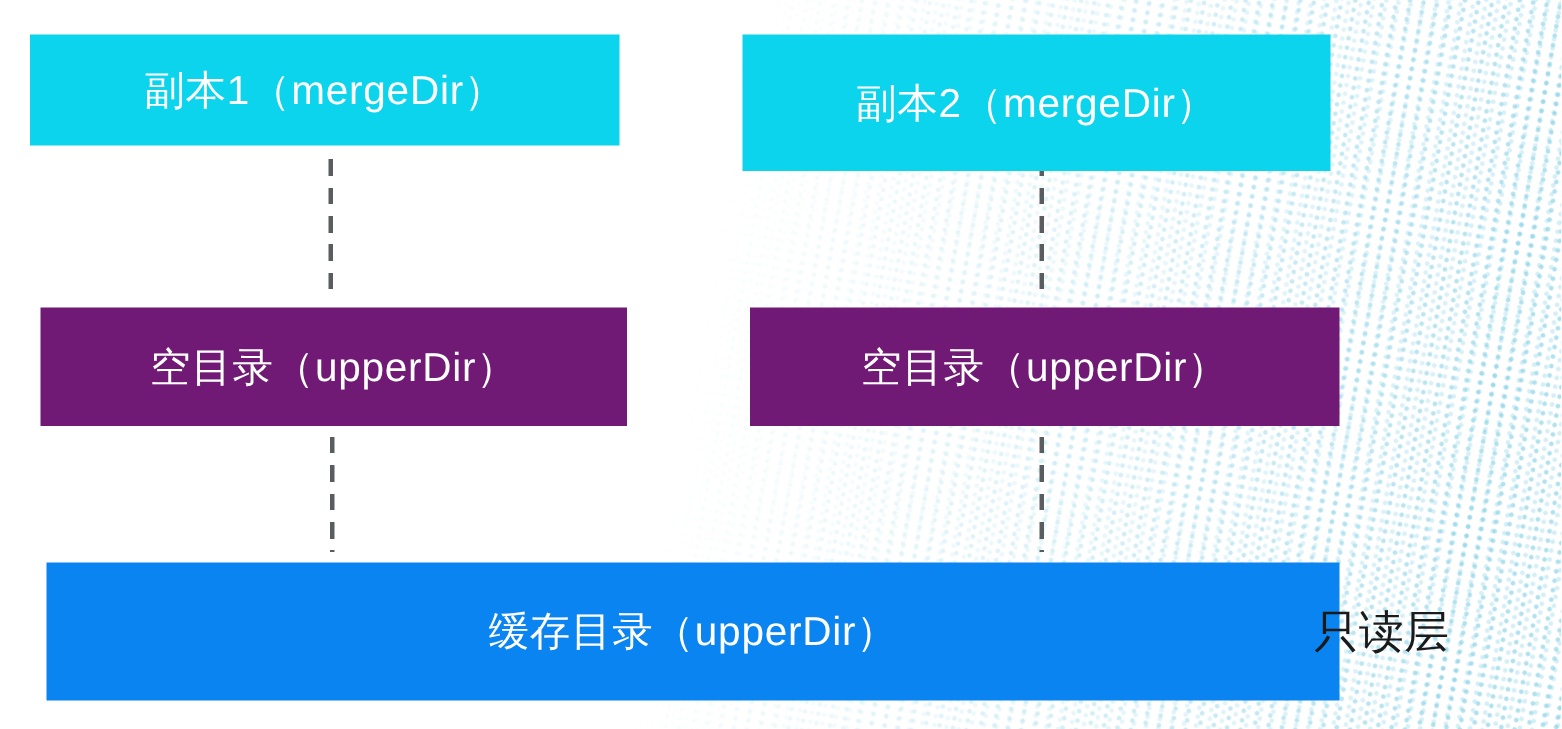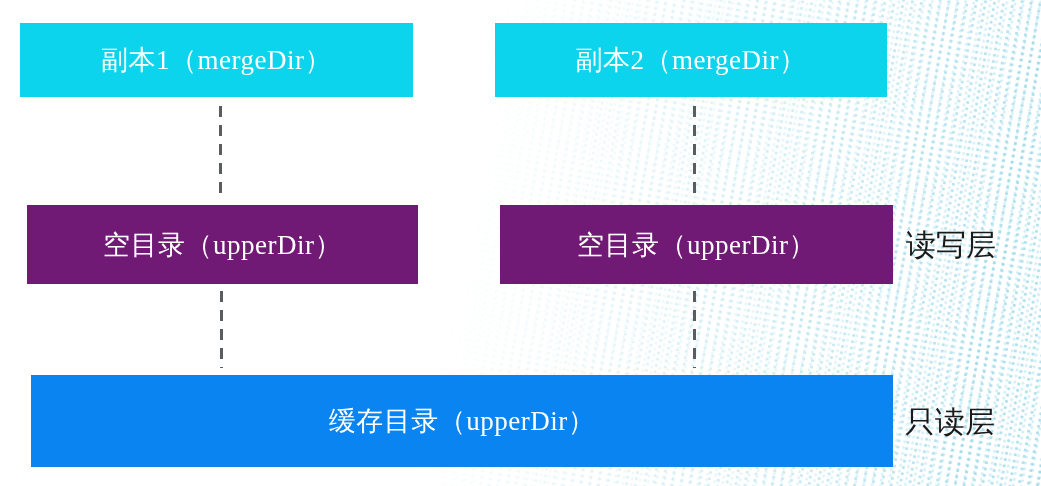--- a/index.html
+++ b/index.html
@@ -6,21 +6,20 @@
   html, body { background: #ffffff; }
   body {
     font-family: "Liberation Sans", "DejaVu Sans", sans-serif;
   }
   .canvas {
     position: relative;
     width: 1041px;
     height: 486px;
     background: #ffffff;
     overflow: hidden;
-    font-family: Liberation Serif, serif;
   }
   
   .bg-pattern {
     position: absolute;
     left: 360px;
     top: -160px;
     width: 1000px;
     height: 820px;
     background-image:
       radial-gradient(circle, rgba(110, 200, 224, 0.55) 1.2px, rgba(255,255,255,0) 1.9px),
@@ -39,21 +38,21 @@
     color: #ffffff;
     font-size: 27px;
     letter-spacing: 0.5px;
     white-space: nowrap;
     z-index: 2;
   }
   .merge { background: #0bd4ec; }
   .upper { background: #701a75; }
   .lower { background: #0984f1; }
   .merge1 { left: 20px;  top: 23px;  width: 393px; height: 74px; }
-  .merge2 { left: 495px; top: 23px;  width: 392px; height: 74px; }
+  .merge2 { left: 495px; top: 23px;  width: 392px; height: 91px; }
   .upper1 { left: 27px;  top: 205px; width: 391px; height: 79px; }
   .upper2 { left: 500px; top: 205px; width: 393px; height: 79px; }
   .lowerbox { left: 31px; top: 375px; width: 862px; height: 92px; }
   .connector {
     position: absolute;
     width: 3px;
     background: repeating-linear-gradient(
       to bottom,
       #5a5d60 0px, #5a5d60 11px,
       rgba(0,0,0,0) 11px, rgba(0,0,0,0) 19px
@@ -66,41 +65,40 @@
   .c4 { left: 693px; top: 291px; height: 77px; }
   .side-label {
     position: absolute;
     color: #1a1a1a;
     font-size: 30px;
     line-height: 36px;
     white-space: nowrap;
     z-index: 2;
   }
   .rw { left: 906px; top: 227px; }
-  .ro { left: 905px; top: 404px; }
+  .ro { left: 876px; top: 404px; }
 </style>
 </head>
 <body>
 
 <div class="canvas">
 
   <div class="bg-pattern"></div>
 
   <div class="node merge merge1">副本1（mergeDir）</div>
 
   <div class="node merge merge2">副本2（mergeDir）</div>
 
   <div class="connector c1"></div>
   <div class="connector c2"></div>
 
   <div class="node upper upper1">空目录（upperDir）</div>
 
   <div class="node upper upper2">空目录（upperDir）</div>
 
-  <div class="side-label rw">读写层</div>
 
   <div class="connector c3"></div>
   <div class="connector c4"></div>
 
   <div class="node lower lowerbox">缓存目录（upperDir）</div>
 
   <div class="side-label ro">只读层</div>
 
 </div>
 

